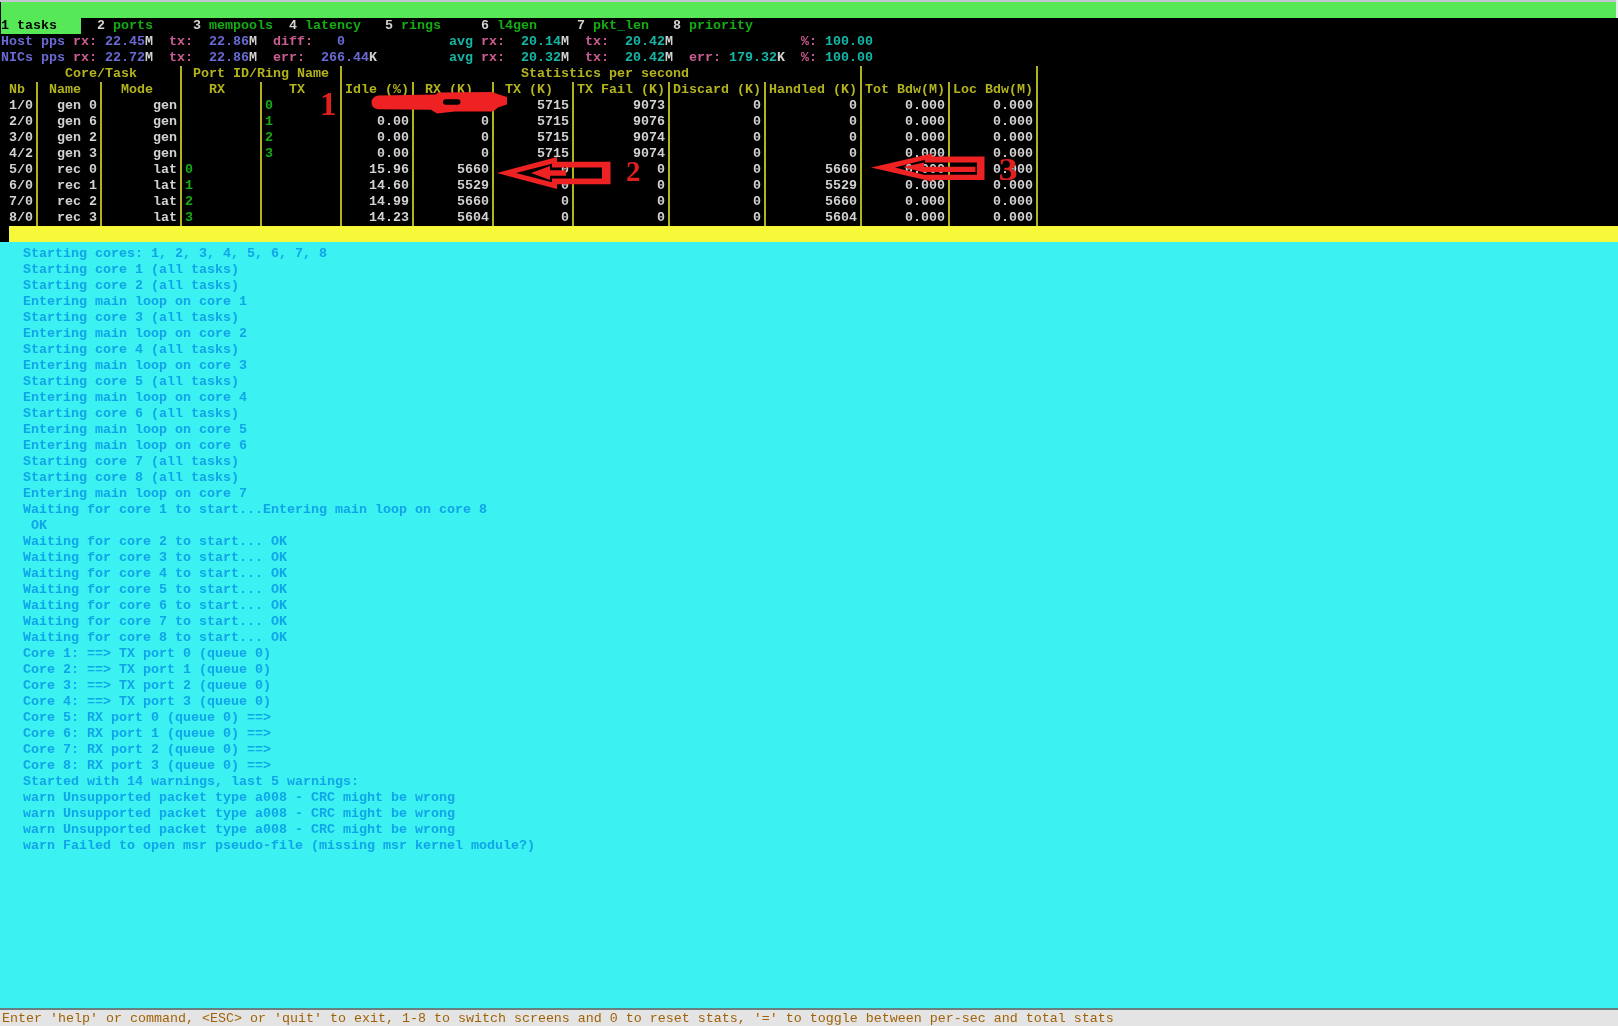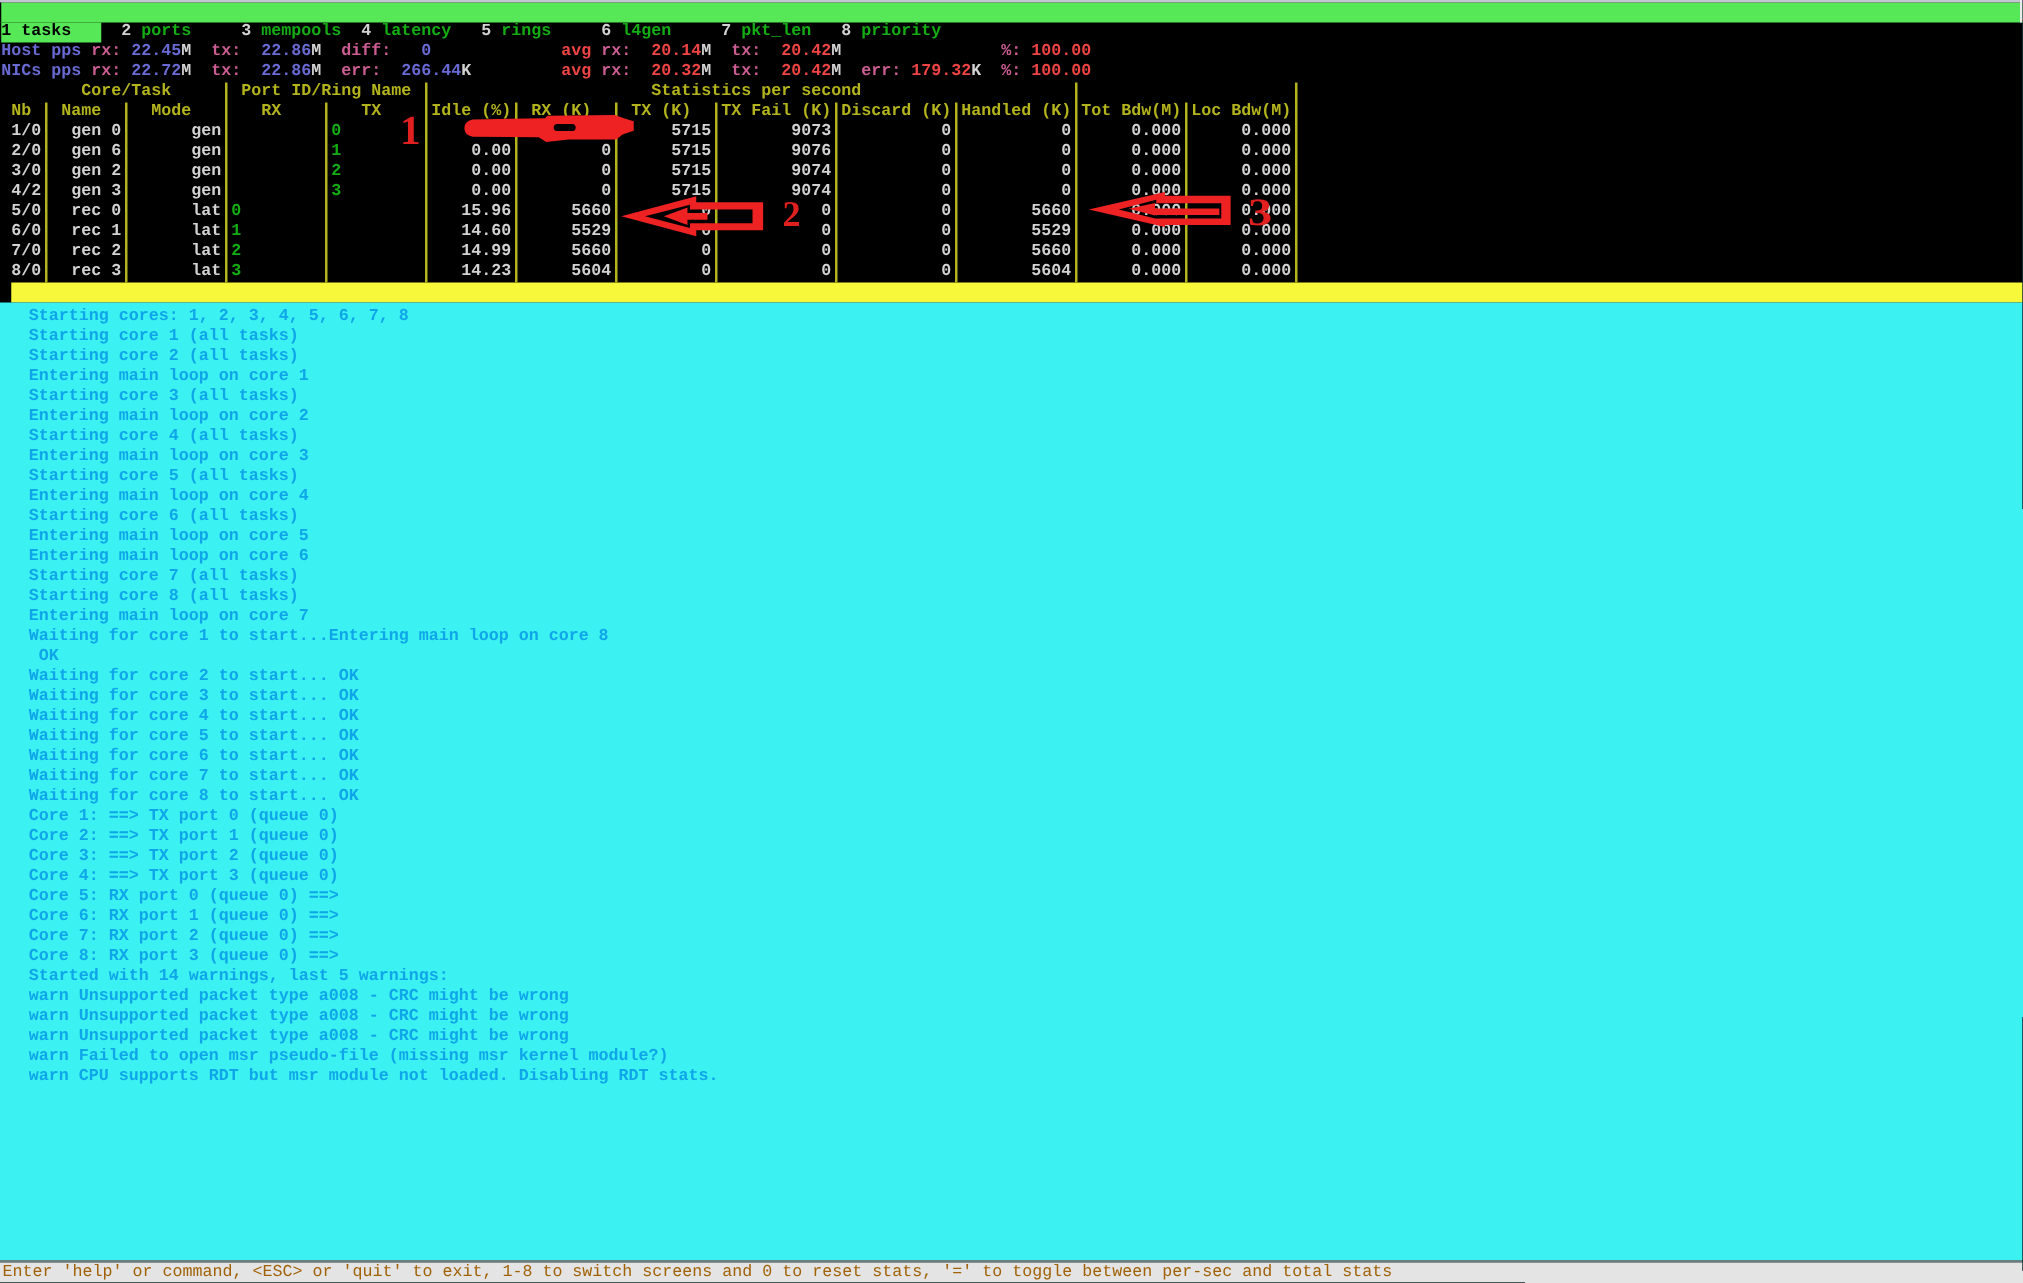--- a/index.html
+++ b/index.html
@@ -1,19 +1,19 @@
 <!DOCTYPE html>
 <html><head><meta charset="utf-8"><style>
 html,body{margin:0;padding:0;background:#000;width:1618px;height:1026px;overflow:hidden}
 #scr{position:relative;width:1618px;height:1026px;background:#000;
   font-family:"Liberation Mono",monospace;font-size:13.333px;line-height:16px;font-weight:bold;}
 pre.tr{position:absolute;left:1px;margin:0;font:inherit;white-space:pre;color:#d2d2d2;z-index:2}
 b{font-weight:bold;font-style:normal}
 .k{color:#000}.w{color:#d2d2d2}.g{color:#14ad14}.b{color:#6a6ad4}.m{color:#cb5d93}
-.c{color:#ef4444}.y{color:#b3b31d}
+.c{color:#14b8a6}.y{color:#b3b31d}
 .vl{position:absolute;width:2px;background:#b3b31d;z-index:2}
 #topline{position:absolute;left:0;top:0;width:1618px;height:2px;background:#c3c7d1;z-index:3}
 #titlebar{position:absolute;left:0;top:2px;width:1618px;height:16px;background:#57e857;z-index:1}
 #tabbg{position:absolute;left:1px;top:18px;width:80px;height:16px;background:#57e857;z-index:1}
 #yellowbar{position:absolute;left:9px;top:226px;width:1609px;height:16px;background:#f8f83b;z-index:1}
 #cyan{position:absolute;left:0;top:242px;width:1618px;height:766px;background:#3bf1f1;z-index:1}
 #cyanline{position:absolute;left:0;top:1008px;width:1618px;height:2px;background:#688080;z-index:1}
 #status{position:absolute;left:0;top:1010px;width:1618px;height:16px;background:#e4e4e4;z-index:1}
 pre.lg{position:absolute;left:19px;margin:4px;font:inherit;white-space:pre;color:#0ea5e9;z-index:2}
 pre.st{position:absolute;left:1px;margin:1px;font:inherit;font-weight:normal;white-space:pre;color:#a16207;z-index:4}
@@ -86,21 +86,20 @@
     <pre class="lg" style="top:690px">Core 4: ==&gt; TX port 3 (queue 0)</pre>
     <pre class="lg" style="top:706px">Core 5: RX port 0 (queue 0) ==&gt;</pre>
     <pre class="lg" style="top:722px">Core 6: RX port 1 (queue 0) ==&gt;</pre>
     <pre class="lg" style="top:738px">Core 7: RX port 2 (queue 0) ==&gt;</pre>
     <pre class="lg" style="top:754px">Core 8: RX port 3 (queue 0) ==&gt;</pre>
     <pre class="lg" style="top:770px">Started with 14 warnings, last 5 warnings:</pre>
     <pre class="lg" style="top:786px">warn Unsupported packet type a008 - CRC might be wrong</pre>
     <pre class="lg" style="top:802px">warn Unsupported packet type a008 - CRC might be wrong</pre>
     <pre class="lg" style="top:818px">warn Unsupported packet type a008 - CRC might be wrong</pre>
     <pre class="lg" style="top:834px">warn Failed to open msr pseudo-file (missing msr kernel module?)</pre>
-    <pre class="lg" style="top:850px">warn CPU supports RDT but msr module not loaded. Disabling RDT stats.</pre>
     <pre class="st" style="top:1010px">Enter 'help' or command, &lt;ESC&gt; or 'quit' to exit, 1-8 to switch screens and 0 to reset stats, '=' to toggle between per-sec and total stats</pre>
     <svg id="ovl" width="1618" height="1026" viewBox="0 0 1618 1026">
 <g fill="#ee2222">
 
  <path d="M378,95.5 L436,94.5 L438,92.5 L492,92 L499,94.5 L507,97 L507,104.5 L498,107.5 L493,111.5 L455,111.5 L437,113.5 L431,109.8 L378,109.3 Q371.5,108 371.5,102.5 Q371.5,96.8 378,95.5 Z"></path>
  <rect x="443" y="99.2" width="17.5" height="5.6" rx="2.8" fill="#000"></rect>
 
  <path fill-rule="evenodd" d="M497,173 L557,157 L557,161.8 L610.5,161.8 L610.5,184.2 L557,184.2 L557,189 Z
    M516,173 L552,163.8 L552,167.5 L602,167.5 L602,178.5 L552,178.5 L552,182.3 Z"></path>
  <path d="M531,173 L550,166 L550,170.3 L566,170.3 L566,175.7 L550,175.7 L550,180 Z"></path>

